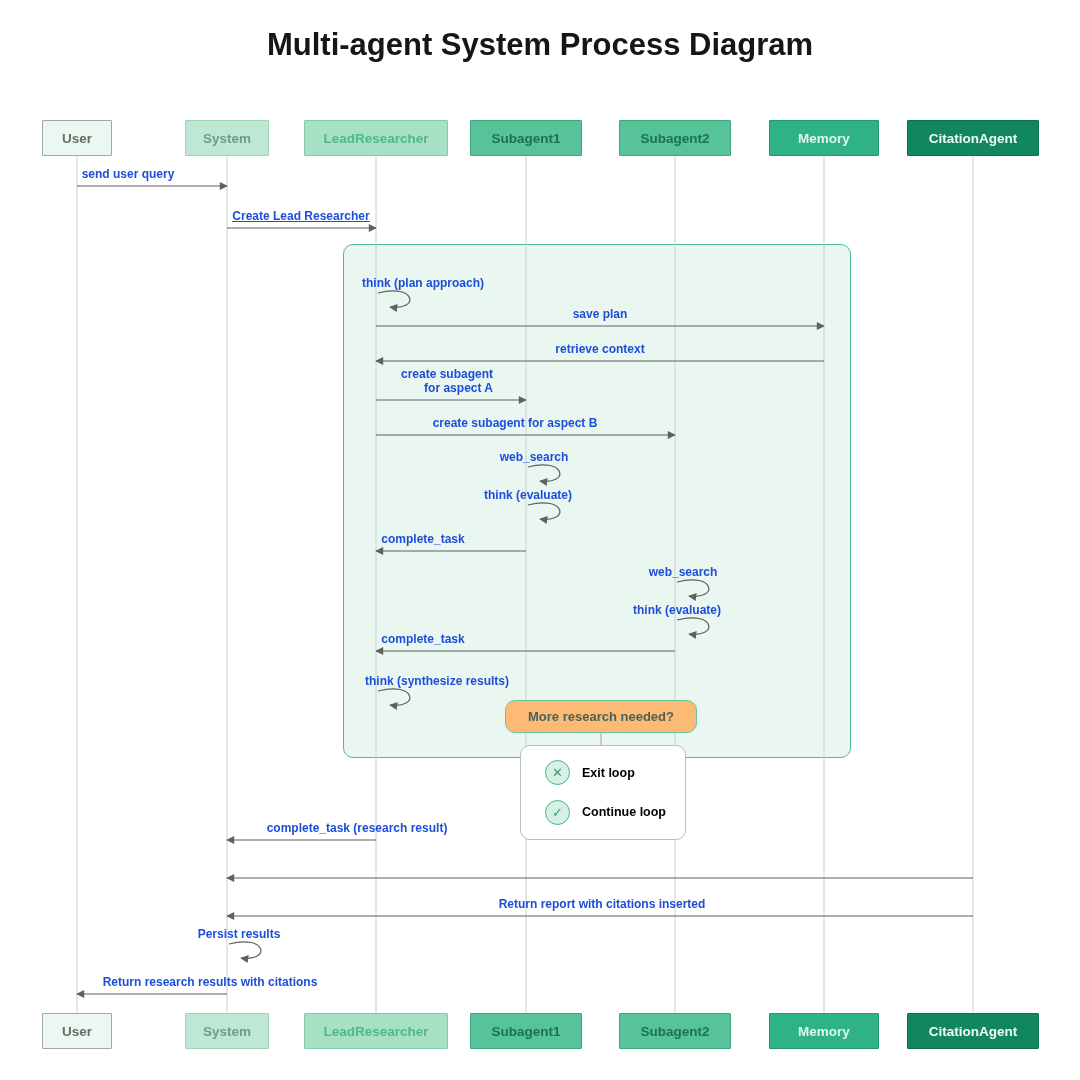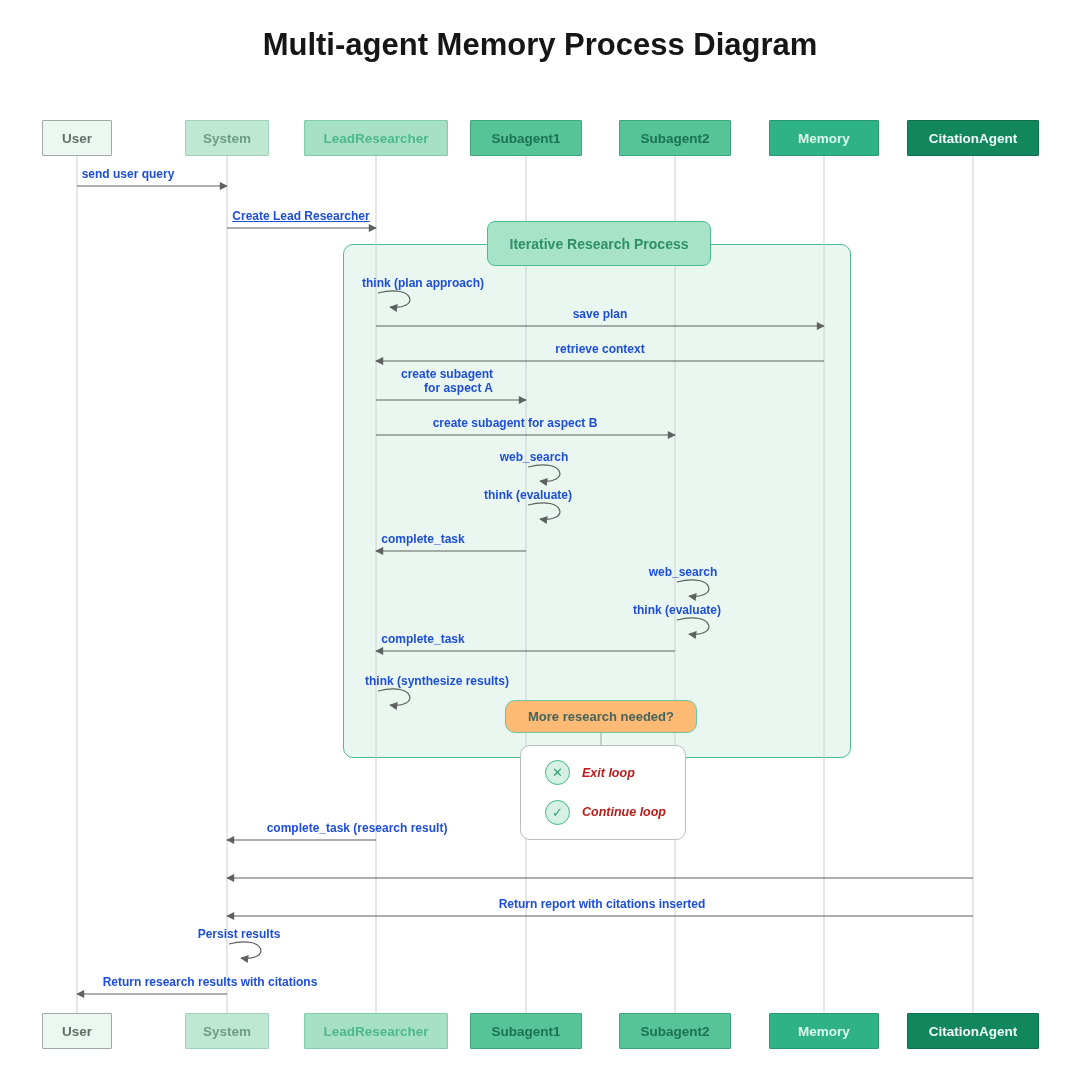--- a/index.html
+++ b/index.html
@@ -33,44 +33,43 @@
     background:#ffffff;border:1.4px solid #b6bfba;border-radius:10px;
     display:flex;flex-direction:column;justify-content:space-evenly;
     padding-left:24px;z-index:5;box-sizing:border-box;
   }
   .branch-item{display:flex;align-items:center;gap:12px;}
   .bicon{
     width:25px;height:25px;border-radius:50%;background:#d6f1e3;
     border:1.6px solid #45b78b;color:#33a077;font-size:13px;font-weight:700;
     display:flex;align-items:center;justify-content:center;box-sizing:border-box;
   }
-  .blabel{font-size:12.5px;font-weight:600;color:#b91c1c;font-style:italic;}
+  .blabel{font-size:12.5px;font-weight:600;color:#000000;}
   #wires{position:absolute;left:0;top:0;z-index:2;pointer-events:none;}
   #labels{position:absolute;left:0;top:0;width:100%;height:100%;z-index:3;pointer-events:none;}
   .mlabel{
     position:absolute;font-size:12px;font-weight:600;color:#1d4ed8;
     white-space:pre-line;text-align:right;line-height:14px;
   }
   .arrow-label{transform:translate(-50%,-100%);}
   .self-label{transform:translateX(-50%);}
   .actor{
     position:absolute;height:36px;display:flex;align-items:center;justify-content:center;
     font-size:13.5px;font-weight:700;border-radius:1px;box-sizing:border-box;
     border:1.5px solid transparent;z-index:4;
   }
 </style>
 </head>
 <body>
 
 <div id="canvas">
 
-  <div id="title">Multi-agent Memory Process Diagram</div>
+  <div id="title">Multi-agent System Process Diagram</div>
 
   <div id="loop-region"></div>
-  <div id="loop-title">Iterative Research Process</div>
 
   <svg id="wires" width="1080" height="1080" viewBox="0 0 1080 1080">
     <defs>
       <marker id="arr" viewBox="0 0 12 12" refX="10" refY="6" markerWidth="8" markerHeight="8" orient="auto-start-reverse">
         <path d="M1,1 L11,6 L1,11 Z" fill="#5d615f"></path>
       </marker>
     </defs>
     <line x1="601" y1="733" x2="601" y2="746" stroke="#a9b4ae" stroke-width="1.2"></line>
     <g id="gen-wires">
         <line x1="77" y1="156" x2="77" y2="1013" stroke="#cfd4d1" stroke-width="1.1"></line>

